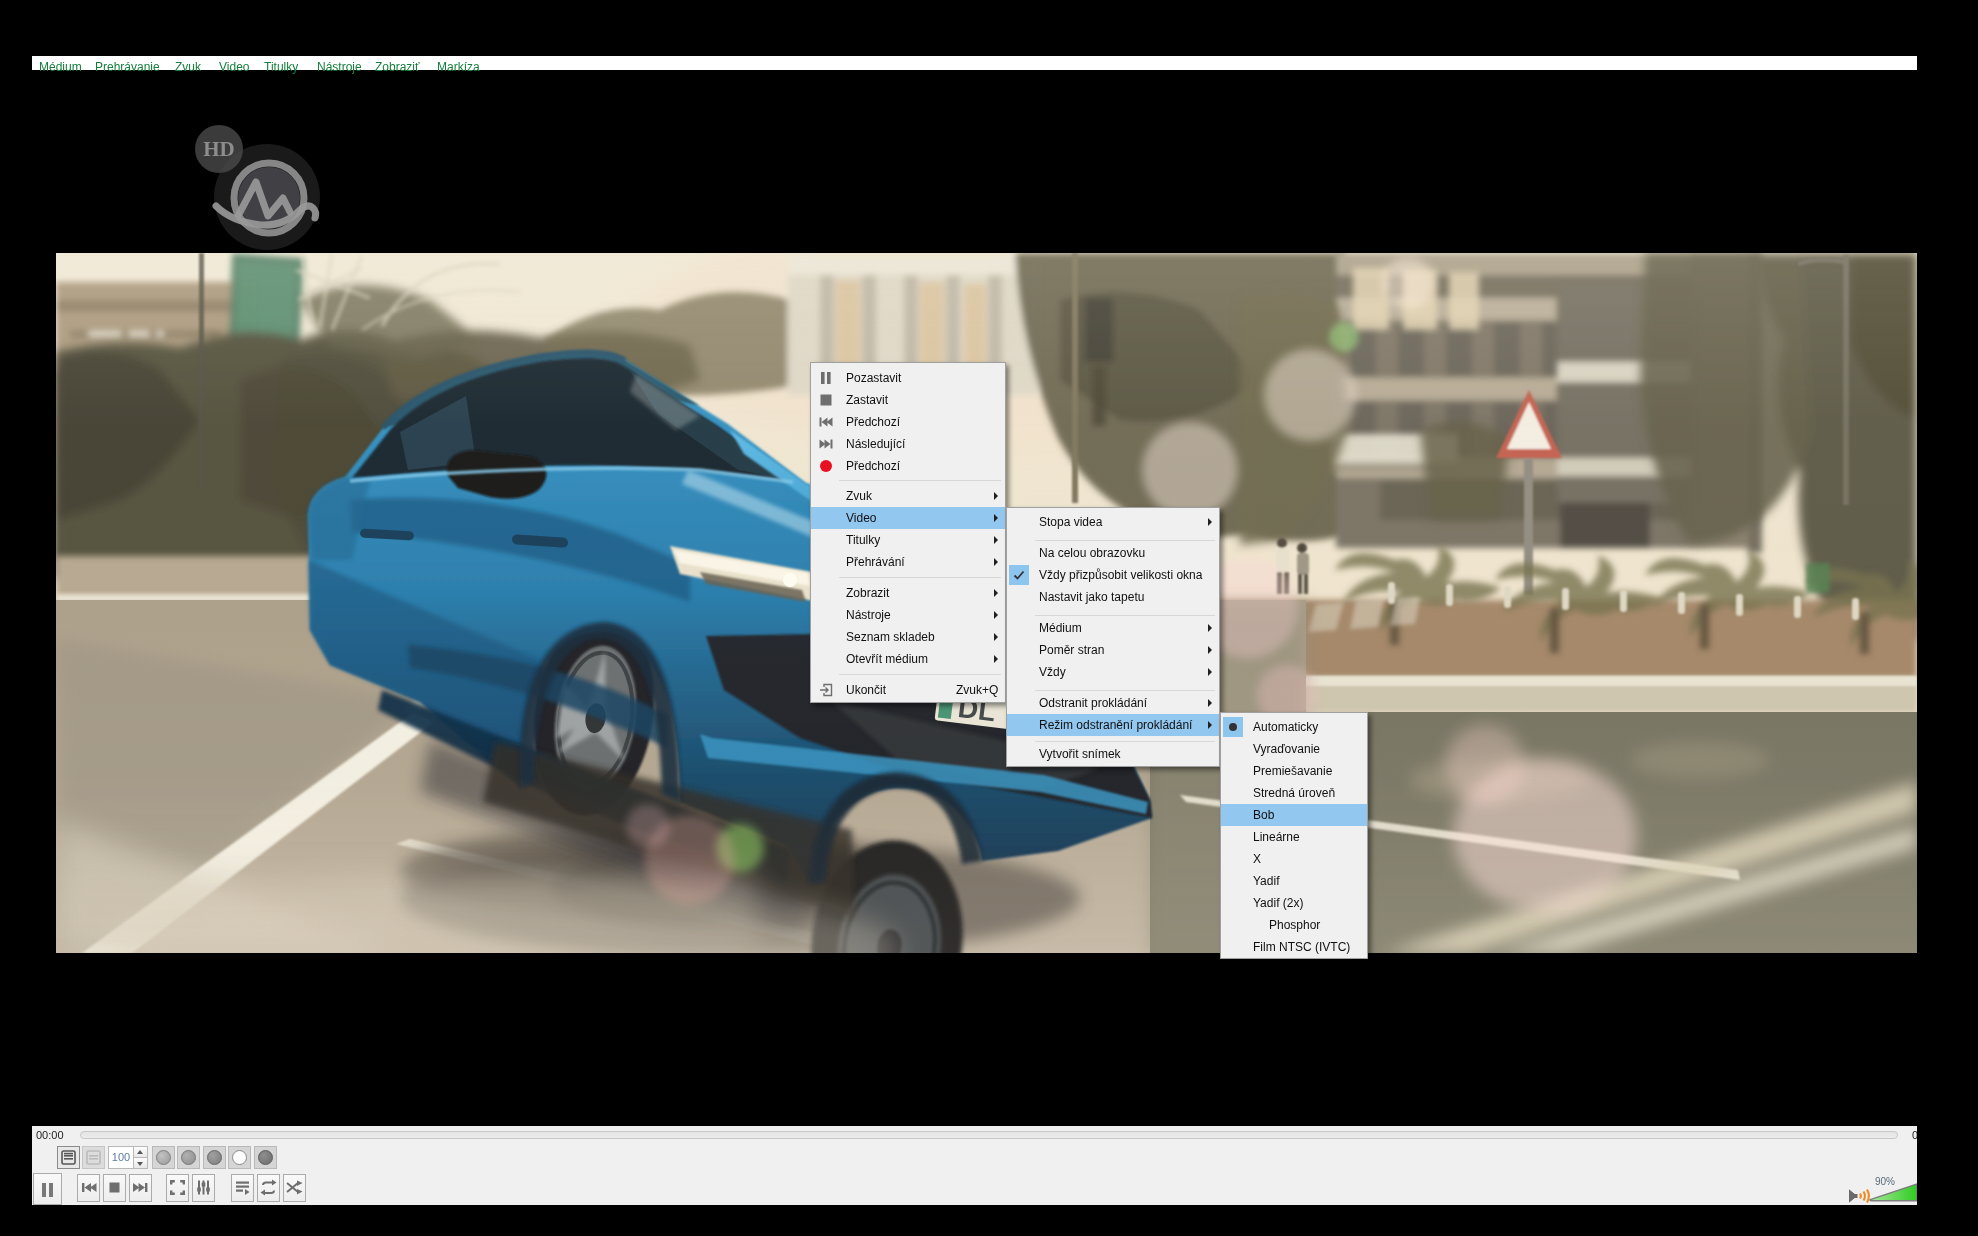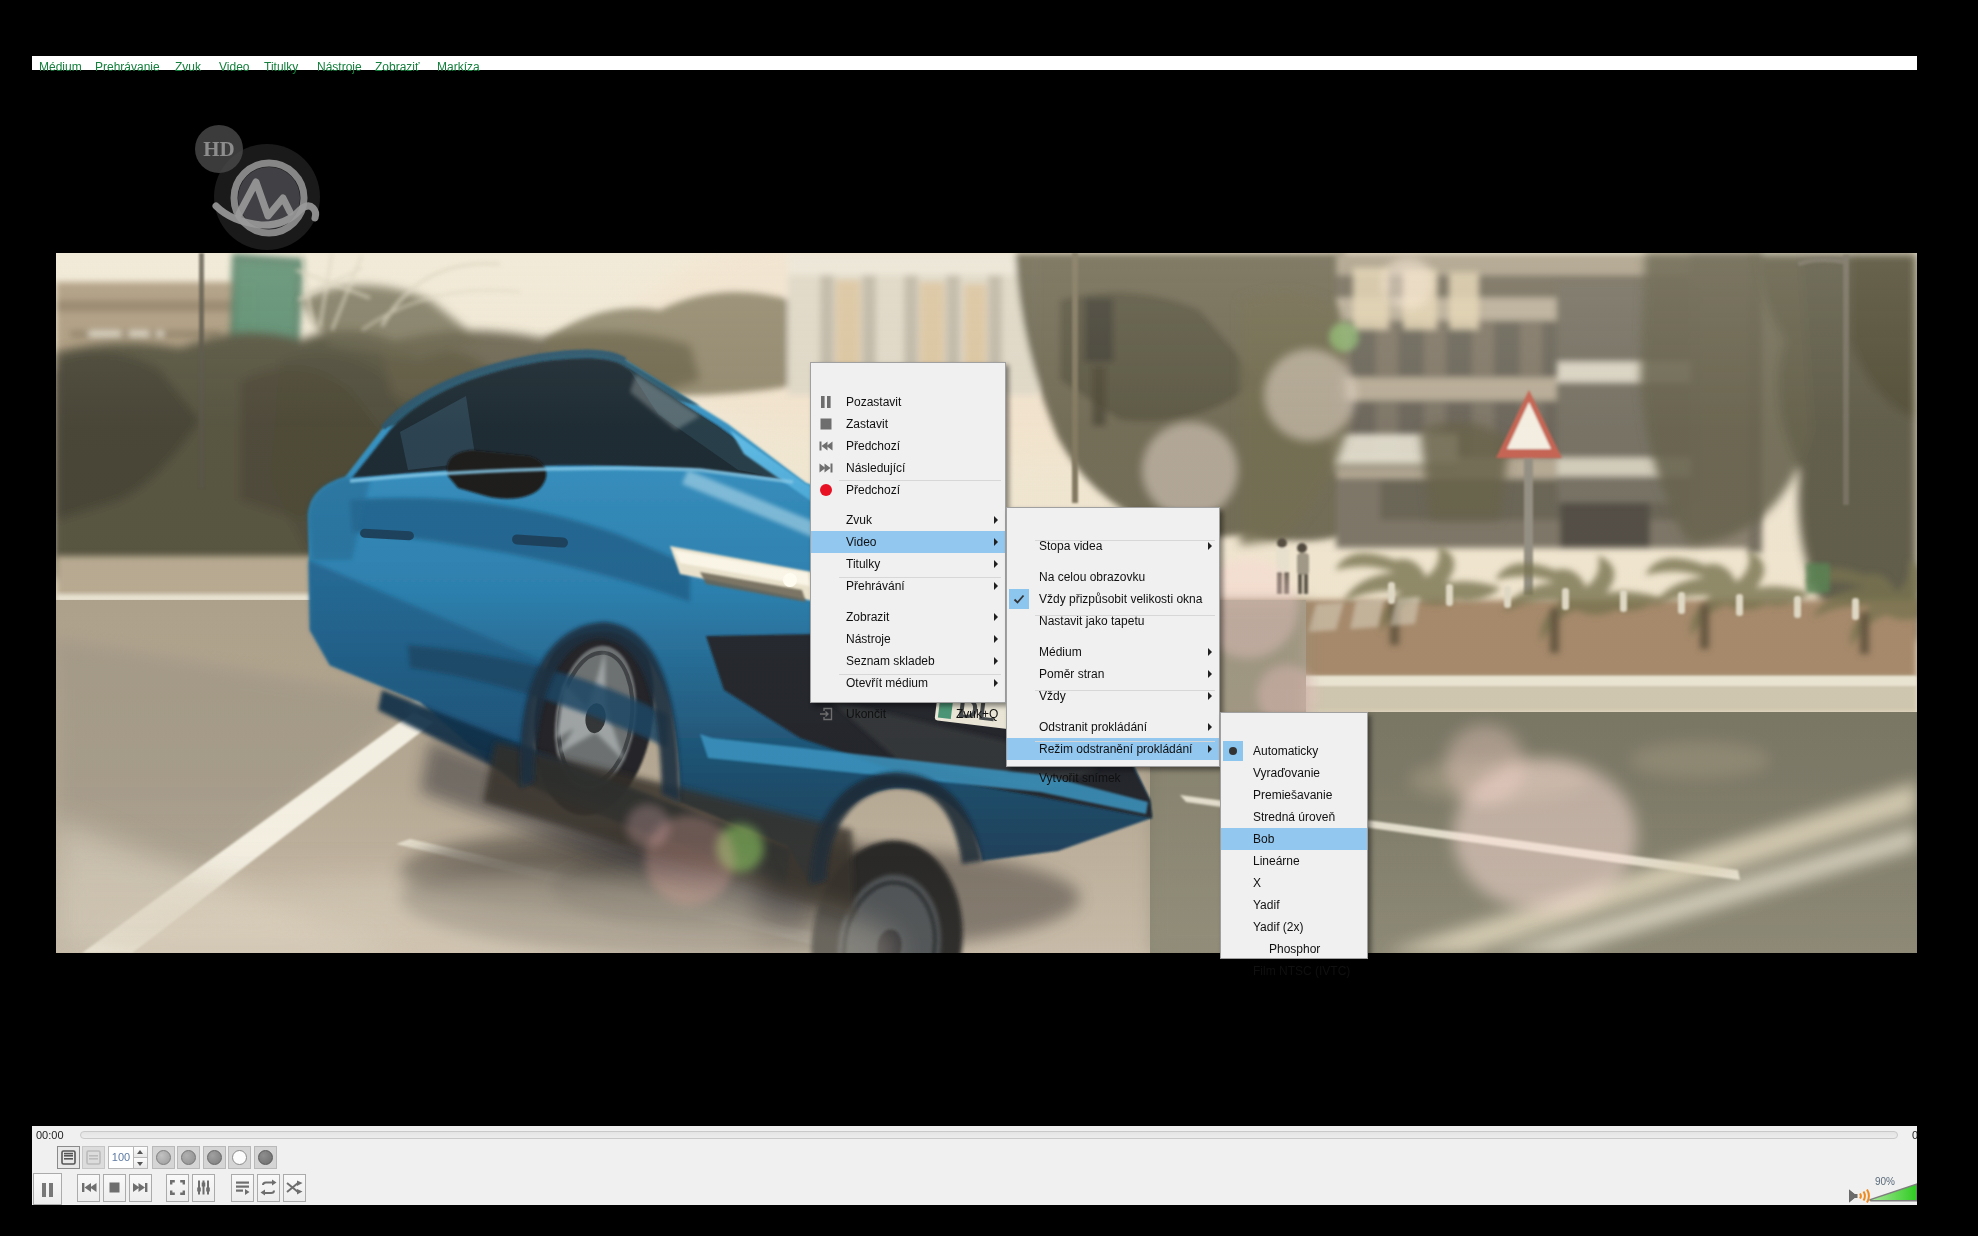--- a/index.html
+++ b/index.html
@@ -7,21 +7,21 @@
 body{width:1978px;height:1236px;position:relative;overflow:hidden;font-family:"Liberation Sans",sans-serif;}
 .abs{position:absolute;}
 #win{position:absolute;left:32px;top:34px;width:1885px;height:1171px;background:#000;overflow:hidden;}
 #titlebar{position:absolute;left:0;top:0;width:1885px;height:22px;background:#0c7bd8;color:#fff;font-size:12px;}
 #titletext{position:absolute;left:21px;top:4.5px;letter-spacing:0.2px;}
 #menubar{position:absolute;left:0;top:22px;width:1885px;height:14px;background:#ffffff;color:#15803d;font-size:12px;}
 .mi{position:absolute;top:4px;}
 #client{position:absolute;left:0;top:44px;width:1885px;height:1092px;background:#000;}
 #controls{position:absolute;left:0;top:1092px;width:1885px;height:79px;background:#f0f0f0;}
 .menu{position:absolute;background:#f0f0f0;border:1px solid #a0a0a0;box-shadow:3px 3px 5px rgba(0,0,0,0.45);font-size:12px;color:#101010;z-index:50;}
-.mrow{position:absolute;left:0;width:100%;height:22px;line-height:22px;margin-top:24px;}
+.mrow{position:absolute;left:0;width:100%;height:22px;line-height:22px;}
 .mrow .txt{position:absolute;}
 .hl{background:#92c7f0;}
 .sep{position:absolute;left:28px;right:4px;height:1px;background:#d7d7d7;}
 .arrow{position:absolute;width:0;height:0;border-left:4px solid #202020;border-top:4px solid transparent;border-bottom:4px solid transparent;top:7px;}
 .btn{position:absolute;border:1px solid #ababab;background:linear-gradient(#f9f9f9,#ededed);}
 </style>
 </head>
 <body>
 <div id="videosvg"></div>
 <div id="win">

